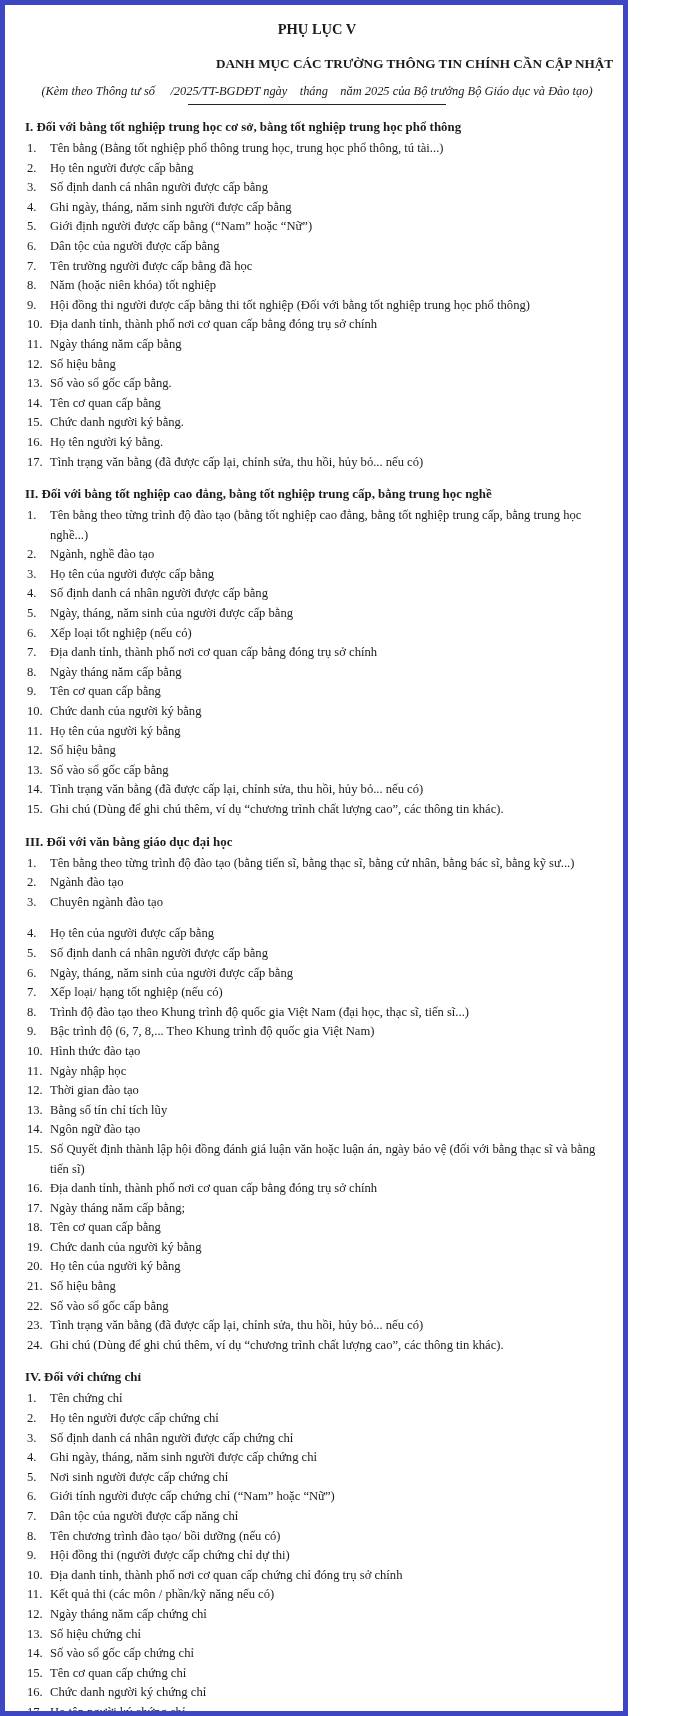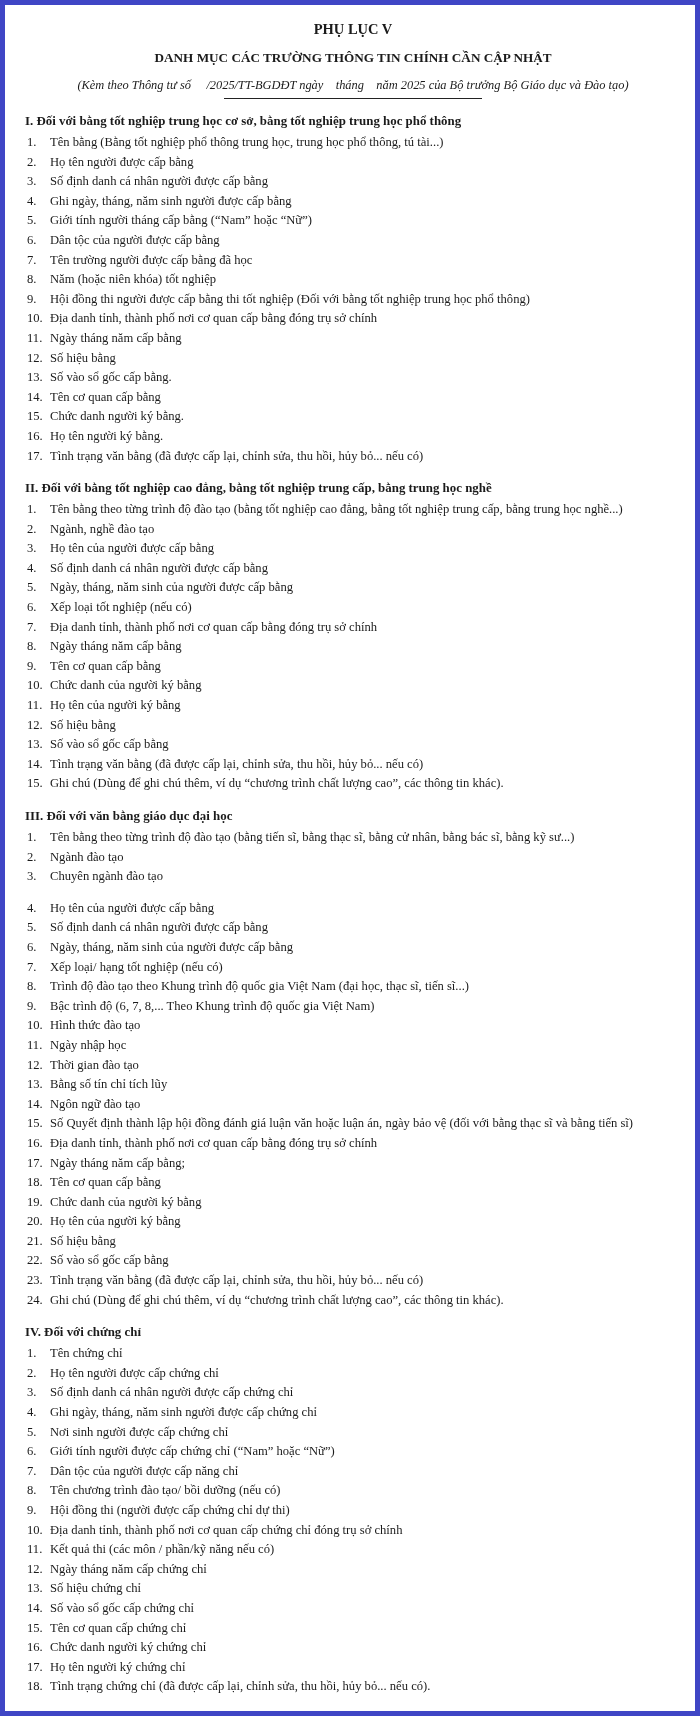--- a/index.html
+++ b/index.html
@@ -2,21 +2,21 @@
 <html lang="vi"><head>
 <meta charset="utf-8">
 <style>
   html, body {
     margin: 0;
     padding: 0;
     background: #ffffff;
   }
   .page {
     position: relative;
-    width: 700px;
+    width: 628px;
     height: 1716px;
     box-sizing: border-box;
     border: 5px solid #3f46c5;
     background: #ffffff;
     color: #1b1b1b;
     font-family: "Liberation Serif", "DejaVu Serif", serif;
     overflow: hidden;
   }
   .content {
     padding: 14px 10px 10px 16px;
@@ -27,21 +27,21 @@
     font-weight: bold;
     line-height: 21px;
     margin: 0;
   }
   .doc-subtitle {
     font-size: 13.2px;
     font-weight: bold;
     line-height: 18px;
     margin: 0;
   }
-  .doc-subtitle.first { margin-top: 9px; }
+  .doc-subtitle.first { margin-top: 15px; text-align: right; }
   .doc-note {
     font-size: 12.4px;
     font-style: italic;
     line-height: 17px;
     margin-top: 10px;
     white-space: pre-wrap;
   }
   .header-rule {
     width: 258px;
     height: 0;
@@ -97,21 +97,21 @@
           <div class="item">
             <span class="num">3.</span>
             <span class="txt">Số định danh cá nhân người được cấp bằng</span>
           </div>
           <div class="item">
             <span class="num">4.</span>
             <span class="txt">Ghi ngày, tháng, năm sinh người được cấp bằng</span>
           </div>
           <div class="item">
             <span class="num">5.</span>
-            <span class="txt">Giới tính người tháng cấp bằng (“Nam” hoặc “Nữ”)</span>
+            <span class="txt">Giới định người được cấp bằng (“Nam” hoặc “Nữ”)</span>
           </div>
           <div class="item">
             <span class="num">6.</span>
             <span class="txt">Dân tộc của người được cấp bằng</span>
           </div>
           <div class="item">
             <span class="num">7.</span>
             <span class="txt">Tên trường người được cấp bằng đã học</span>
           </div>
           <div class="item">

